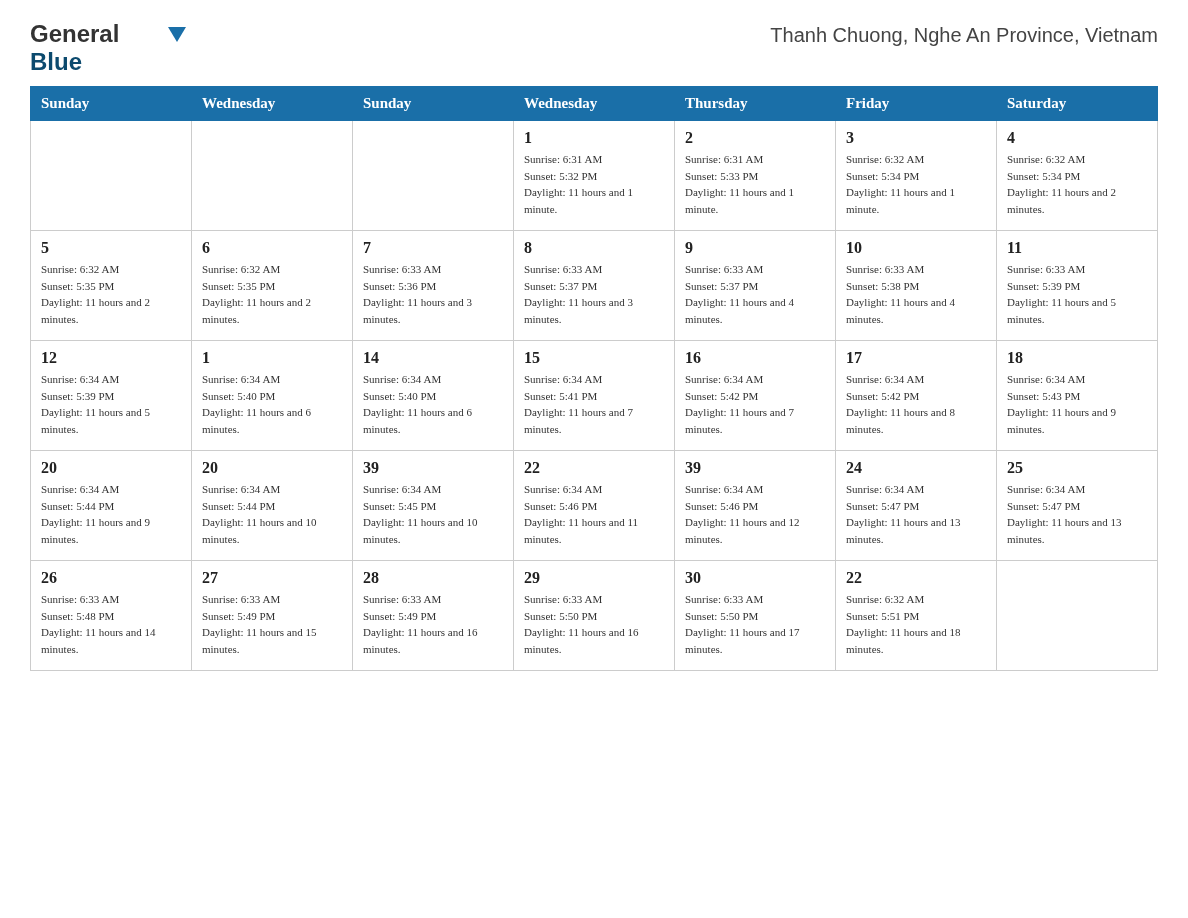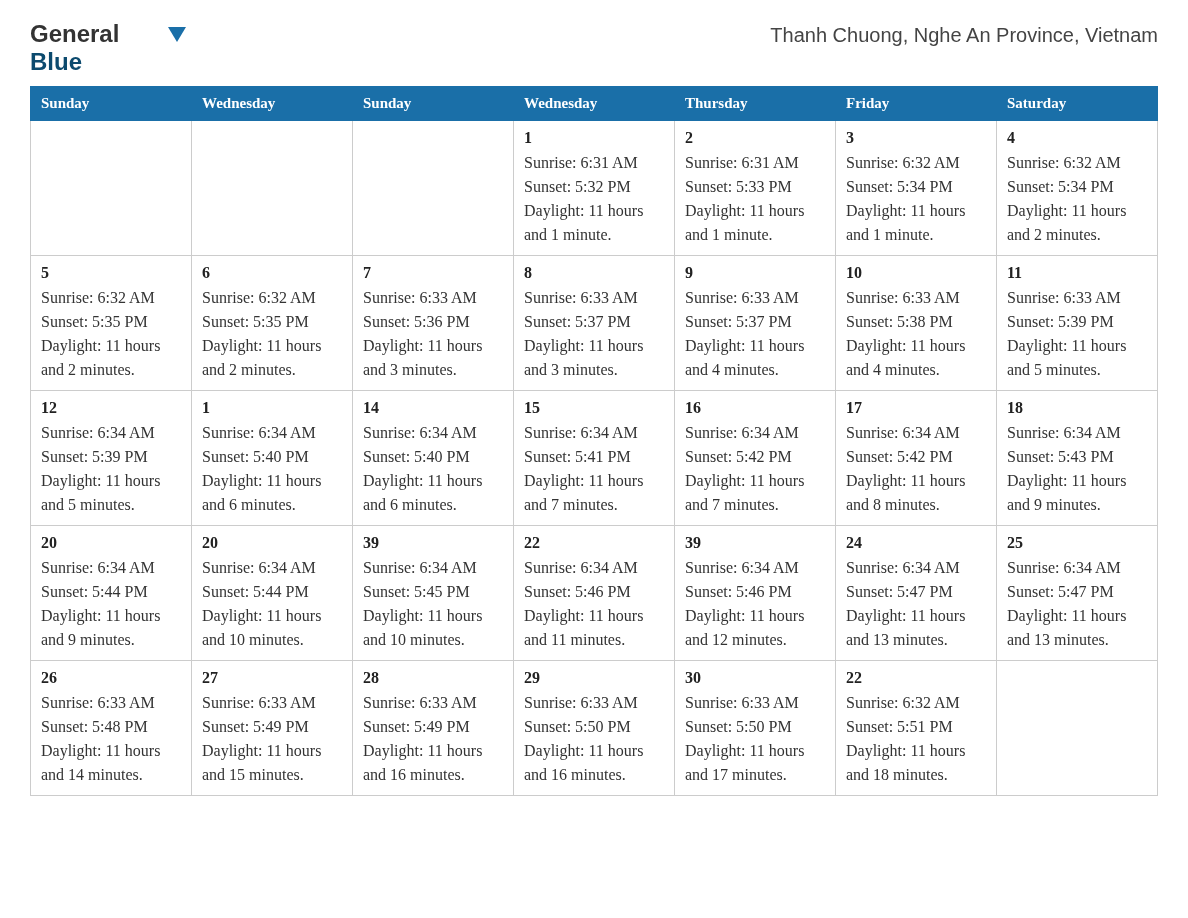--- a/index.html
+++ b/index.html
@@ -54,21 +54,21 @@
       color: #333;
       height: 110px;
     }
     .day-number {
       font-size: 16px;
       font-weight: bold;
       color: #222;
       margin-bottom: 4px;
     }
     .day-info {
-      font-size: 16px;
+      font-size: 11px;
       color: #333;
       line-height: 1.5;
     }
     .empty-cell {
       background: #fff;
     }
     .logo-wrapper {
       display: flex;
       flex-direction: column;
     }

